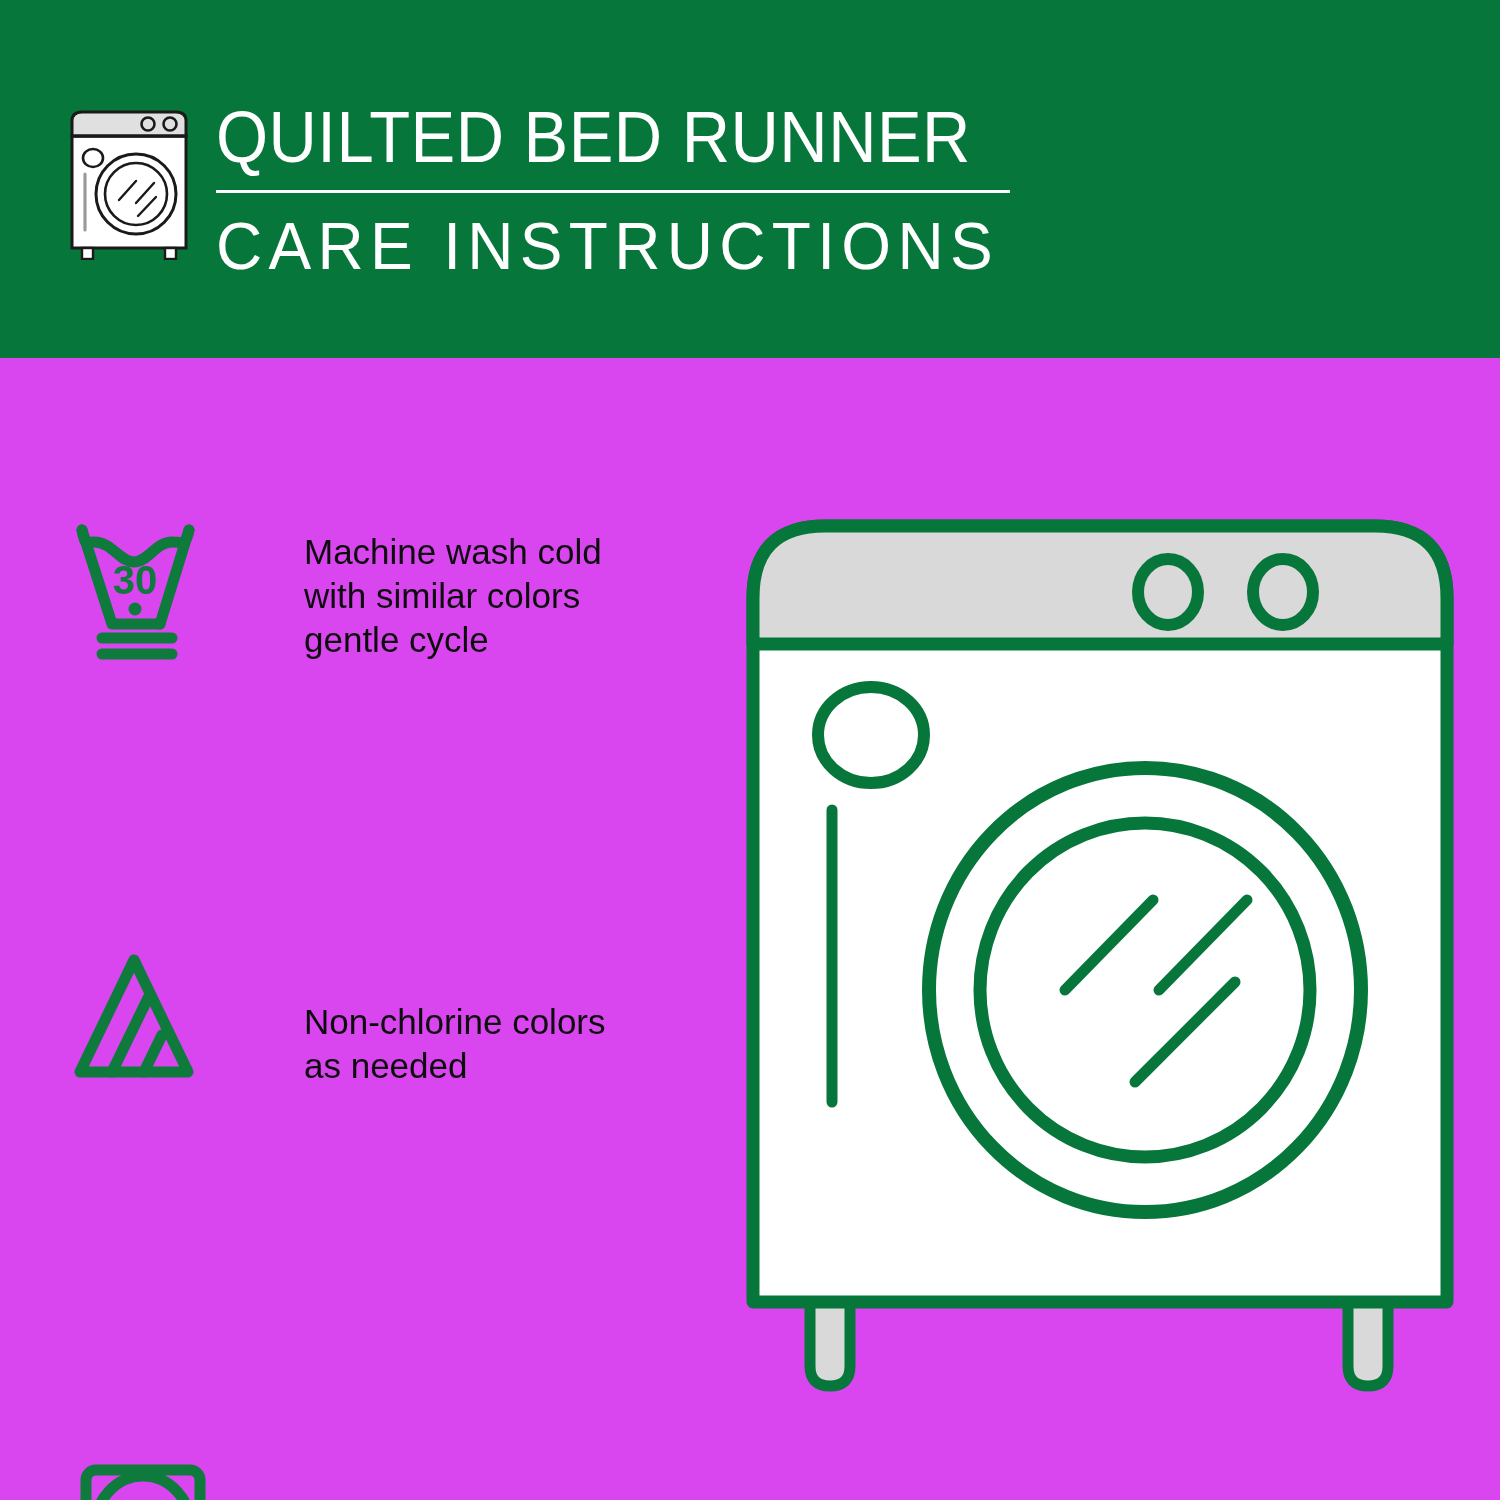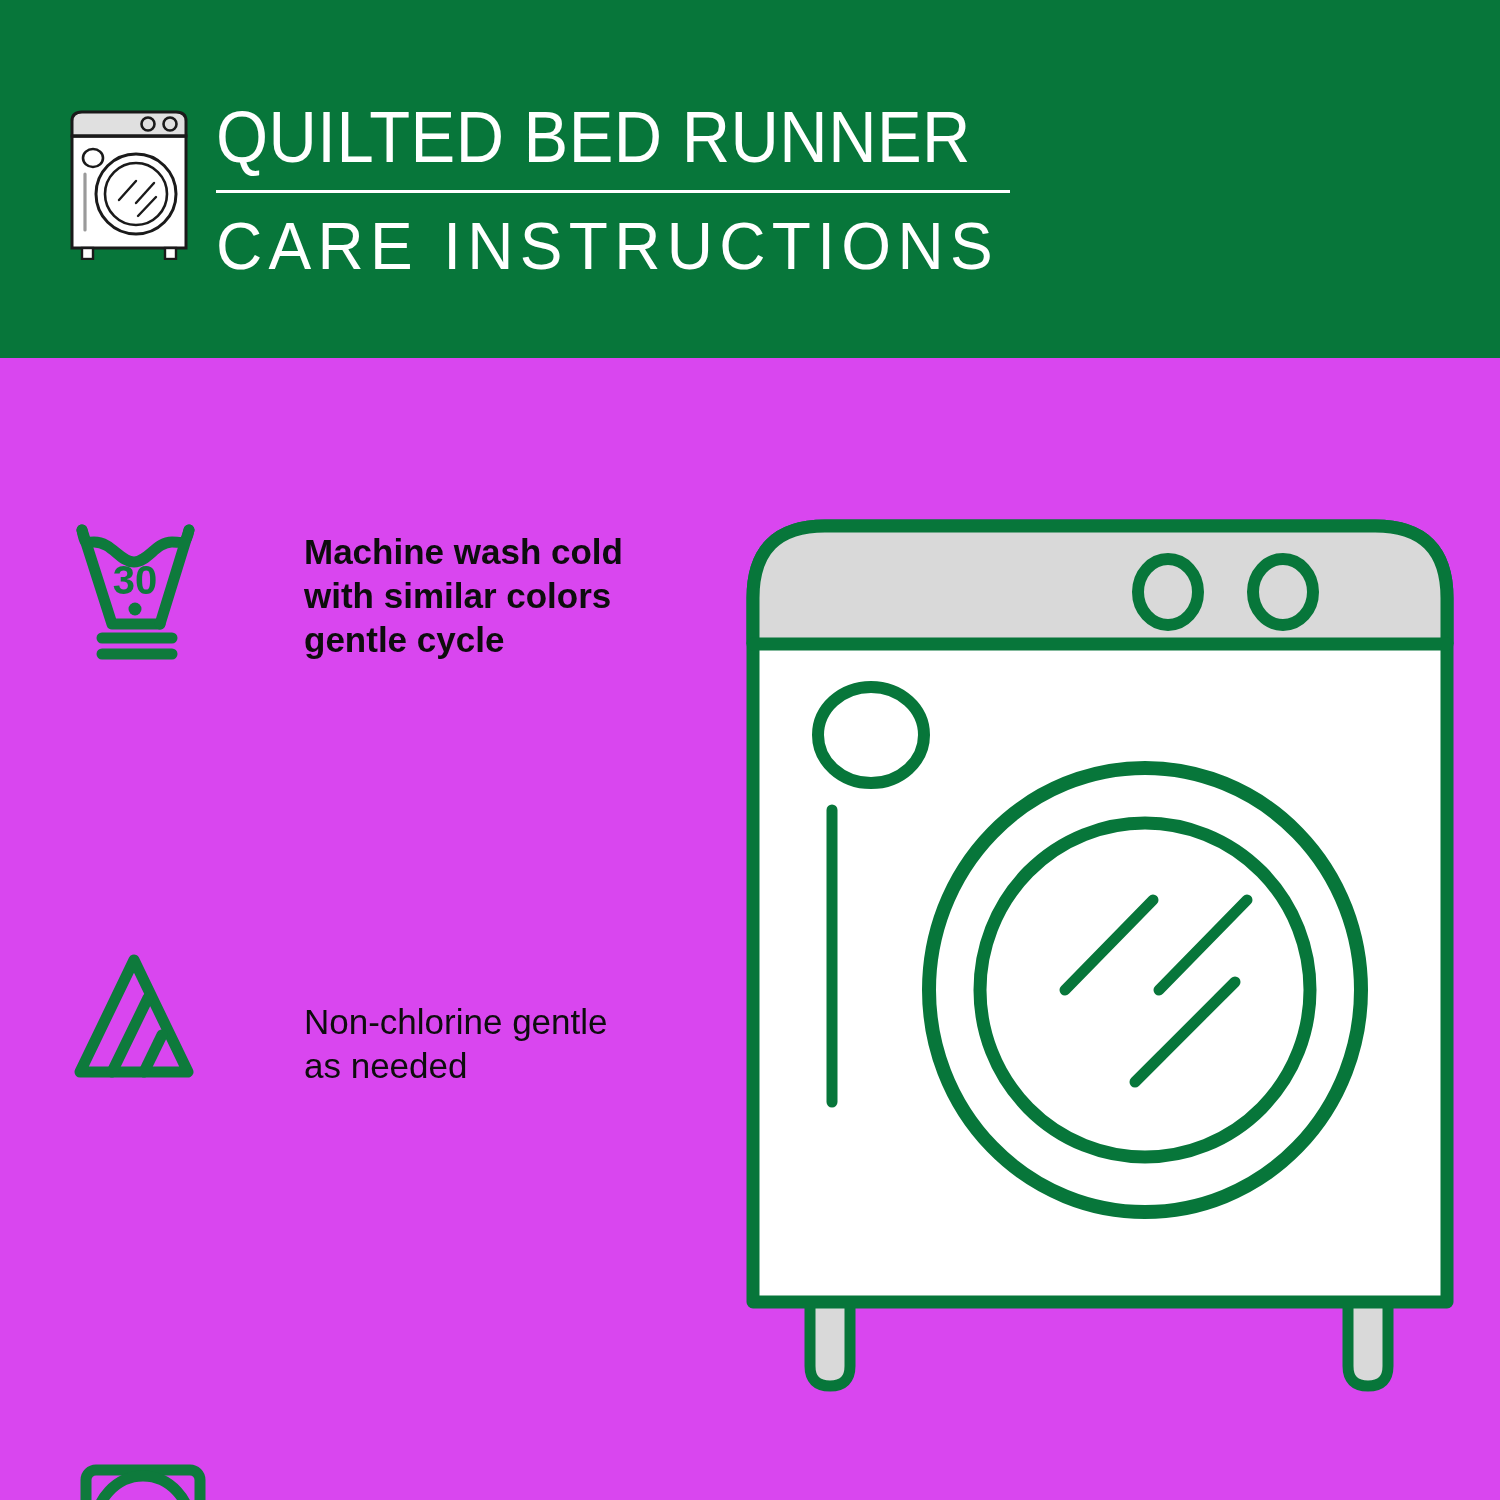--- a/index.html
+++ b/index.html
@@ -104,21 +104,21 @@
 
   #row-wash    { top: 8px;   height: 210px; padding-left: 40px; }
   #row-bleach  { top: 230px; height: 190px; }
   #row-dry     { top: 490px; height: 180px; }
   #row-iron    { top: 720px; height: 180px; }
 
   #sym-wash   { top: 68px;  left: 72px; }
   #sym-bleach { top: 280px; left: 72px; }
   #sym-dry    { top: 528px; left: 78px; }
 
-  #txt-wash   { top: 82px; font-weight: bold;  }
+  #txt-wash   { top: 82px;  }
   #txt-bleach { top: 330px; }
 
   
   #machine-illustration {
     position: absolute;
     left: 735px;
     top: 490px;
     width: 730px;
     height: 930px;
   }
@@ -194,21 +194,21 @@
         <svg viewBox="0 0 170 150" width="170" height="150" xmlns="http://www.w3.org/2000/svg">
           <g fill="none" stroke="#0e7a3c" stroke-width="11" stroke-linecap="round" stroke-linejoin="round">
 
             <path d="M62 10 L116 122 L8 122 Z"></path>
 
             <line x1="76" y1="48" x2="40" y2="122"></line>
             <line x1="90" y1="85" x2="72" y2="122"></line>
           </g>
         </svg>
       </div>
-      <div class="care-text" id="txt-bleach">Non-chlorine gentle
+      <div class="care-text" id="txt-bleach">Non-chlorine colors
 as needed</div>
     </div>
 
     <div class="care-row" id="row-dry">
       <div class="care-symbol" id="sym-dry">
         <svg viewBox="0 0 170 150" width="170" height="150" xmlns="http://www.w3.org/2000/svg">
           <g fill="none" stroke="#0e7a3c" stroke-width="11" stroke-linejoin="round">
             <rect x="8" y="12" width="114" height="116" rx="10" ry="10"></rect>
             <ellipse cx="65" cy="70" rx="48" ry="52"></ellipse>
           </g>

